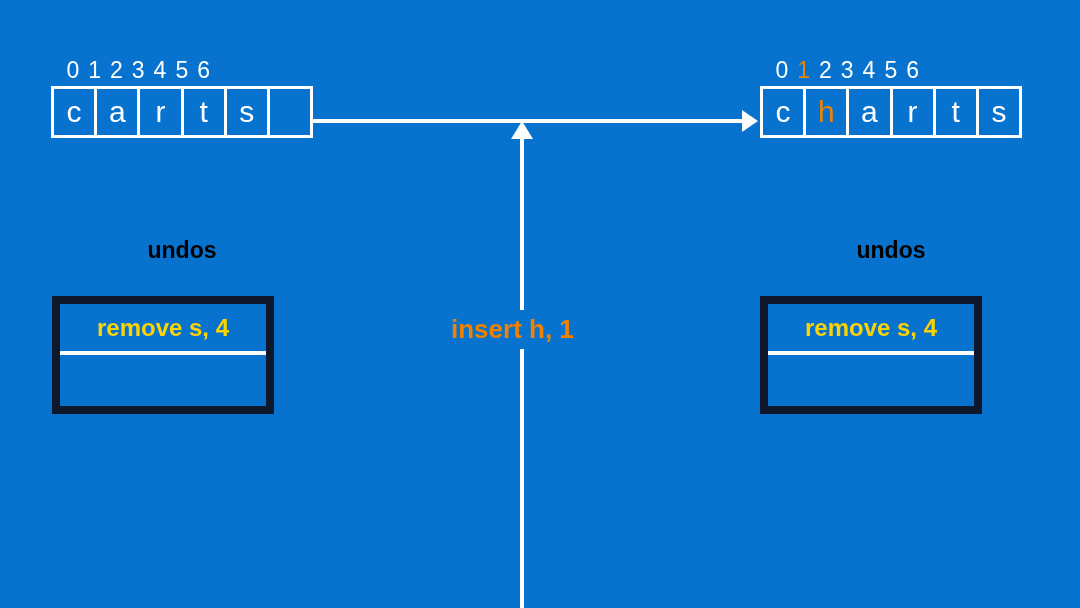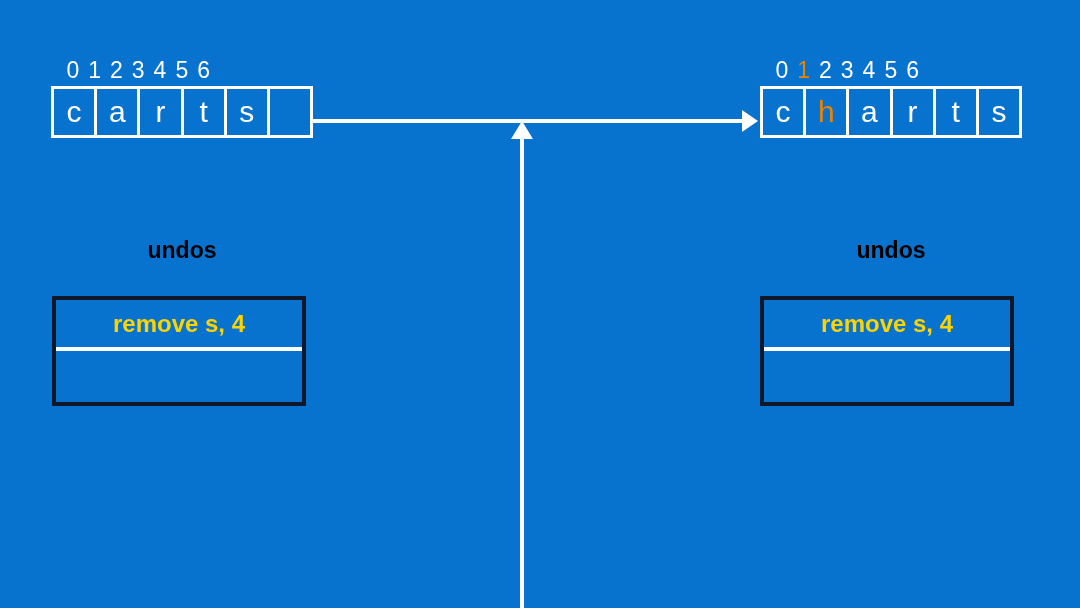--- a/index.html
+++ b/index.html
@@ -78,22 +78,22 @@
     font-size: 23px;
     font-weight: bold;
     font-family: "Liberation Sans", sans-serif;
     text-align: center;
     width: 262px;
   }
 
   
   .stack-box {
     position: absolute;
-    width: 254px;
-    border: 4px solid #0f172a;
+    width: 222px;
+    border: 8px solid #0f172a;
     box-sizing: border-box;
     background: transparent;
   }
   .stack-slot {
     height: 51px;
     box-sizing: border-box;
     border-bottom: 4px solid #ffffff;
     display: flex;
     align-items: center;
     justify-content: center;
@@ -189,20 +189,21 @@
       <div class="array-cell">s</div>
     </div>
   </div>
 
   <div class="h-line" style="left:313px; top:119px; width:432px;"></div>
   <div class="h-arrowhead" style="left:742px; top:110px;"></div>
 
   <div class="v-line" style="left:520px; top:139px; height:469px;"></div>
   <div class="v-arrowhead" style="left:511px; top:121px;"></div>
 
+  <div class="op-label" style="left:441px; top:310px;">insert h, 1</div>
 
   <div class="undos-label" style="left:51px; top:237px;">undos</div>
   <div class="stack-box" style="left:52px; top:296px;">
     <div class="stack-slot">remove s, 4</div>
     <div class="stack-slot"></div>
   </div>
 
   <div class="undos-label" style="left:760px; top:237px;">undos</div>
   <div class="stack-box" style="left:760px; top:296px;">
     <div class="stack-slot">remove s, 4</div>

